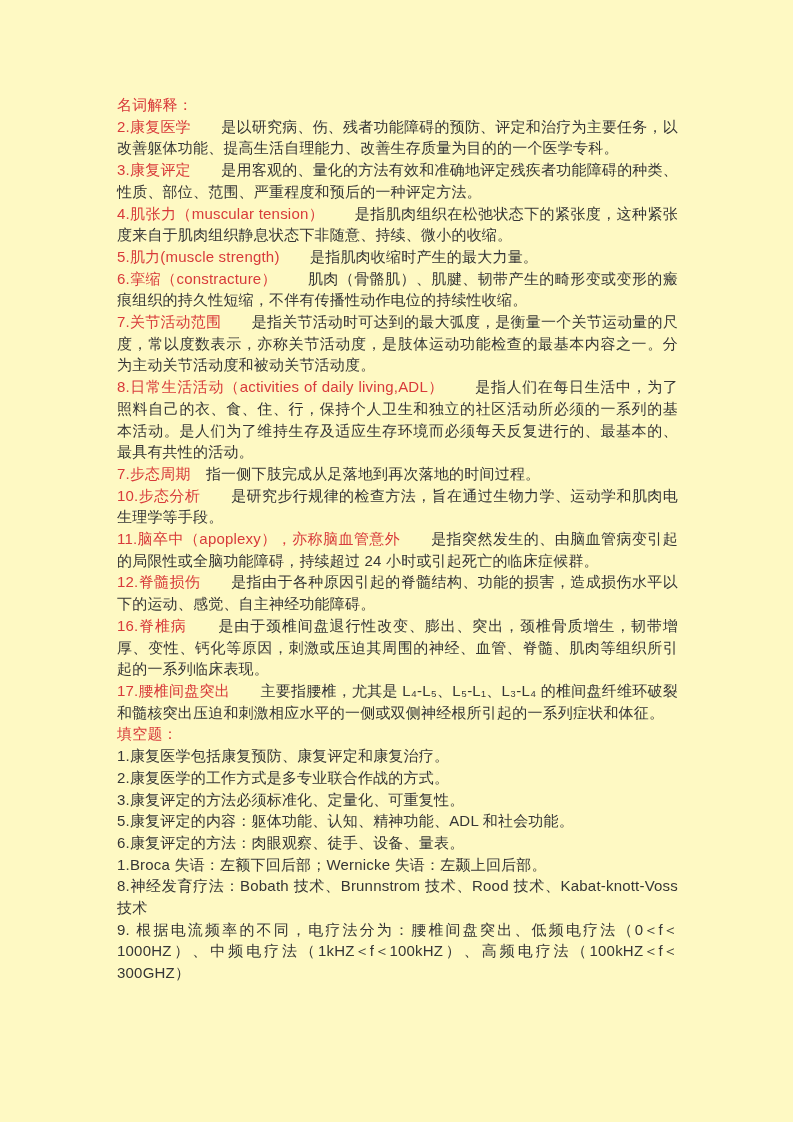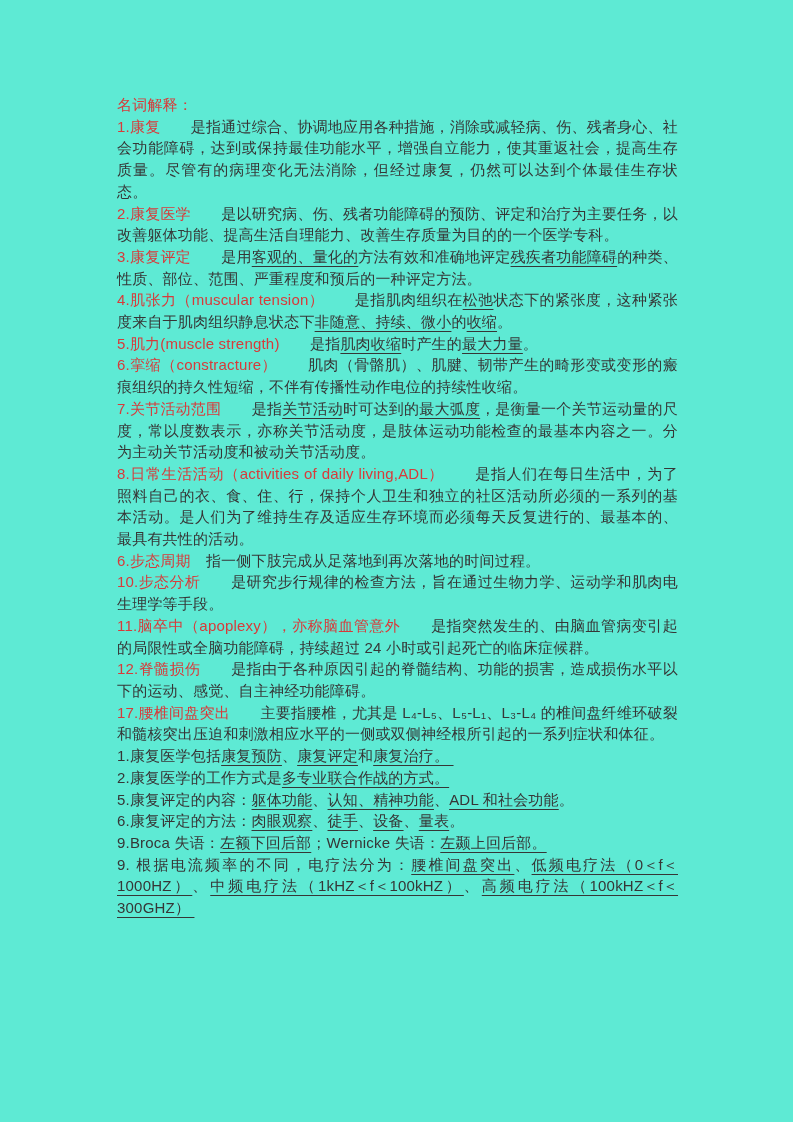--- a/index.html
+++ b/index.html
@@ -7,65 +7,67 @@
     width: 793px;
     height: 1122px;
     background: #ffffff;
     position: relative;
     overflow: hidden;
     font-family: "Liberation Sans", sans-serif;
   }
   .page {
     position: absolute;
     inset: 0;
-    background: #5eead4;
+    background: #fef9c3;
   }
   .content {
     position: absolute;
     left: 117px;
     top: 94px;
     width: 561px;
     font-size: 15px;
     line-height: 21.7px;
     color: #363636;
     text-align: justify;
     text-justify: inter-character;
     letter-spacing: 0.2px;
   }
   p.para {
     margin: 0;
     padding: 0;
   }
   .seg-red { color: #d83a3a; }
   .seg-u {
-    text-decoration: underline;
     text-underline-offset: 3.5px;
     text-decoration-thickness: 1px;
     text-decoration-color: #363636;
   }
 </style>
 </head>
 <body>
 
 <div class="page">
   <div class="content">
       <p class="para"><span class="seg-red">名词解释：</span></p>
-      <p class="para"><span class="seg-red">1.康复</span><span>　　是指通过综合、协调地应用各种措施，消除或减轻病、伤、残者身心、社会功能障碍，达到或保持最佳功能水平，增强自立能力，使其重返社会，提高生存质量。尽管有的病理变化无法消除，但经过康复，仍然可以达到个体最佳生存状态。</span></p>
       <p class="para"><span class="seg-red">2.康复医学</span><span>　　是以研究病、伤、残者功能障碍的预防、评定和治疗为主要任务，以改善躯体功能、提高生活自理能力、改善生存质量为目的的一个医学专科。</span></p>
       <p class="para"><span class="seg-red">3.康复评定</span><span>　　是用</span><span class="seg-u">客观的、量化的</span><span>方法有效和准确地评定</span><span class="seg-u">残疾者功能障碍</span><span>的种类、性质、部位、范围、严重程度和预后的一种评定方法。</span></p>
       <p class="para"><span class="seg-red">4.肌张力（muscular tension）</span><span>　　是指肌肉组织在</span><span class="seg-u">松弛</span><span>状态下的紧张度，这种紧张度来自于肌肉组织静息状态下</span><span class="seg-u">非随意、持续、微小</span><span>的</span><span class="seg-u">收缩</span><span>。</span></p>
       <p class="para"><span class="seg-red">5.肌力(muscle strength)</span><span>　　是指</span><span class="seg-u">肌肉收缩</span><span>时产生的</span><span class="seg-u">最大力量</span><span>。</span></p>
       <p class="para"><span class="seg-red">6.挛缩（constracture）</span><span>　　肌肉（骨骼肌）、肌腱、韧带产生的畸形变或变形的瘢痕组织的持久性短缩，不伴有传播性动作电位的持续性收缩。</span></p>
       <p class="para"><span class="seg-red">7.关节活动范围</span><span>　　是指</span><span class="seg-u">关节活动</span><span>时可达到的</span><span class="seg-u">最大弧度</span><span>，是衡量一个关节运动量的尺度，常以度数表示，亦称关节活动度，是肢体运动功能检查的最基本内容之一。分为主动关节活动度和被动关节活动度。</span></p>
       <p class="para"><span class="seg-red">8.日常生活活动（activities of daily living,ADL）</span><span>　　是指人们在每日生活中，为了照料自己的衣、食、住、行，保持个人卫生和独立的社区活动所必须的一系列的基本活动。是人们为了维持生存及适应生存环境而必须每天反复进行的、最基本的、最具有共性的活动。</span></p>
-      <p class="para"><span class="seg-red">6.步态周期</span><span>　指一侧下肢完成从足落地到再次落地的时间过程。</span></p>
+      <p class="para"><span class="seg-red">7.步态周期</span><span>　指一侧下肢完成从足落地到再次落地的时间过程。</span></p>
       <p class="para"><span class="seg-red">10.步态分析</span><span>　　是研究步行规律的检查方法，旨在通过生物力学、运动学和肌肉电生理学等手段。</span></p>
       <p class="para"><span class="seg-red">11.脑卒中（apoplexy），亦称脑血管意外</span><span>　　是指突然发生的、由脑血管病变引起的局限性或全脑功能障碍，持续超过 24 小时或引起死亡的临床症候群。</span></p>
       <p class="para"><span class="seg-red">12.脊髓损伤</span><span>　　是指由于各种原因引起的脊髓结构、功能的损害，造成损伤水平以下的运动、感觉、自主神经功能障碍。</span></p>
+      <p class="para"><span class="seg-red">16.脊椎病</span><span>　　是由于颈椎间盘退行性改变、膨出、突出，颈椎骨质增生，韧带增厚、变性、钙化等原因，刺激或压迫其周围的神经、血管、脊髓、肌肉等组织所引起的一系列临床表现。</span></p>
       <p class="para"><span class="seg-red">17.腰椎间盘突出</span><span>　　主要指腰椎，尤其是 L₄-L₅、L₅-L₁、L₃-L₄ 的椎间盘纤维环破裂和髓核突出压迫和刺激相应水平的一侧或双侧神经根所引起的一系列症状和体征。</span></p>
+      <p class="para"><span class="seg-red">填空题：</span></p>
       <p class="para"><span>1.康复医学包括</span><span class="seg-u">康复预防</span><span>、</span><span class="seg-u">康复评定</span><span>和</span><span class="seg-u">康复治疗。&nbsp;</span></p>
       <p class="para"><span>2.康复医学的工作方式是</span><span class="seg-u">多专业联合作战的方式。</span></p>
+      <p class="para"><span>3.康复评定的方法必须</span><span class="seg-u">标准化</span><span>、</span><span class="seg-u">定量化</span><span>、</span><span class="seg-u">可重复性</span><span>。</span></p>
       <p class="para"><span>5.康复评定的内容：</span><span class="seg-u">躯体功能</span><span>、</span><span class="seg-u">认知、精神功能</span><span>、</span><span class="seg-u">ADL 和社会功能</span><span>。</span></p>
       <p class="para"><span>6.康复评定的方法：</span><span class="seg-u">肉眼观察</span><span>、</span><span class="seg-u">徒手</span><span>、</span><span class="seg-u">设备</span><span>、</span><span class="seg-u">量表</span><span>。</span></p>
-      <p class="para"><span>9.Broca 失语：</span><span class="seg-u">左额下回后部</span><span>；Wernicke 失语：</span><span class="seg-u">左颞上回后部。</span></p>
+      <p class="para"><span>1.Broca 失语：</span><span class="seg-u">左额下回后部</span><span>；Wernicke 失语：</span><span class="seg-u">左颞上回后部。</span></p>
+      <p class="para"><span>8.神经发育疗法：</span><span class="seg-u">Bobath 技术</span><span>、</span><span class="seg-u">Brunnstrom 技术</span><span>、</span><span class="seg-u">Rood 技术</span><span>、</span><span class="seg-u">Kabat-knott-Voss</span><span> 技术</span></p>
       <p class="para"><span>9. 根据电流频率的不同，电疗法分为：</span><span class="seg-u">腰椎间盘突出</span><span>、</span><span class="seg-u">低频电疗法（0＜f＜1000HZ）</span><span>、</span><span class="seg-u">中频电疗法（1kHZ＜f＜100kHZ）</span><span>、</span><span class="seg-u">高频电疗法（100kHZ＜f＜300GHZ）&nbsp;</span></p>
     </div>
 </div>
 
 </body></html>

